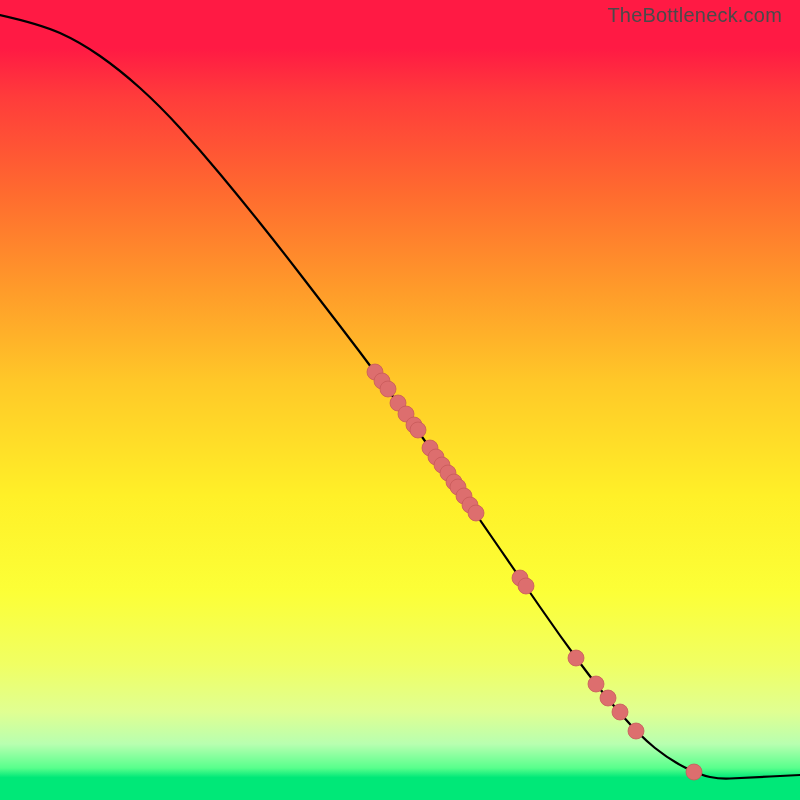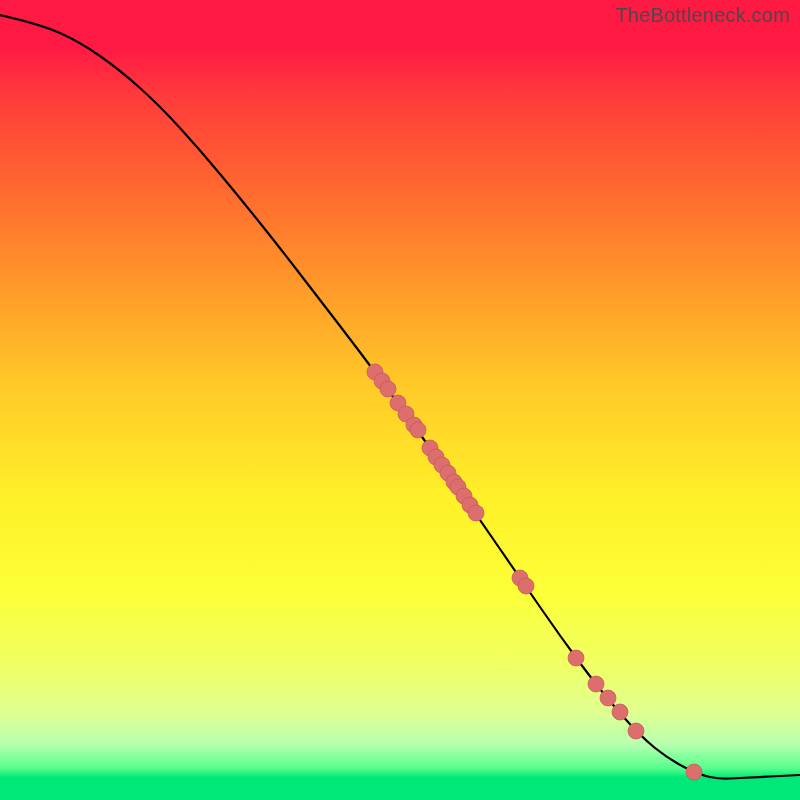--- a/index.html
+++ b/index.html
@@ -32,21 +32,21 @@
       #e0ff92 89%,
       #b8ffb0 93%,
       #58ff8c 96%,
       #00e878 97.2%,
       #00e878 100%
     );
   }
   #watermark {
     position: absolute;
     top: 4px;
-    right: 10px;
+    right: 18px;
     color: #4a4a4a;
     font-size: 20px;
     font-weight: 500;
     letter-spacing: 0.2px;
     user-select: none;
     text-align: center;
   }
   svg.curve {
     position: absolute;
     inset: 0;

